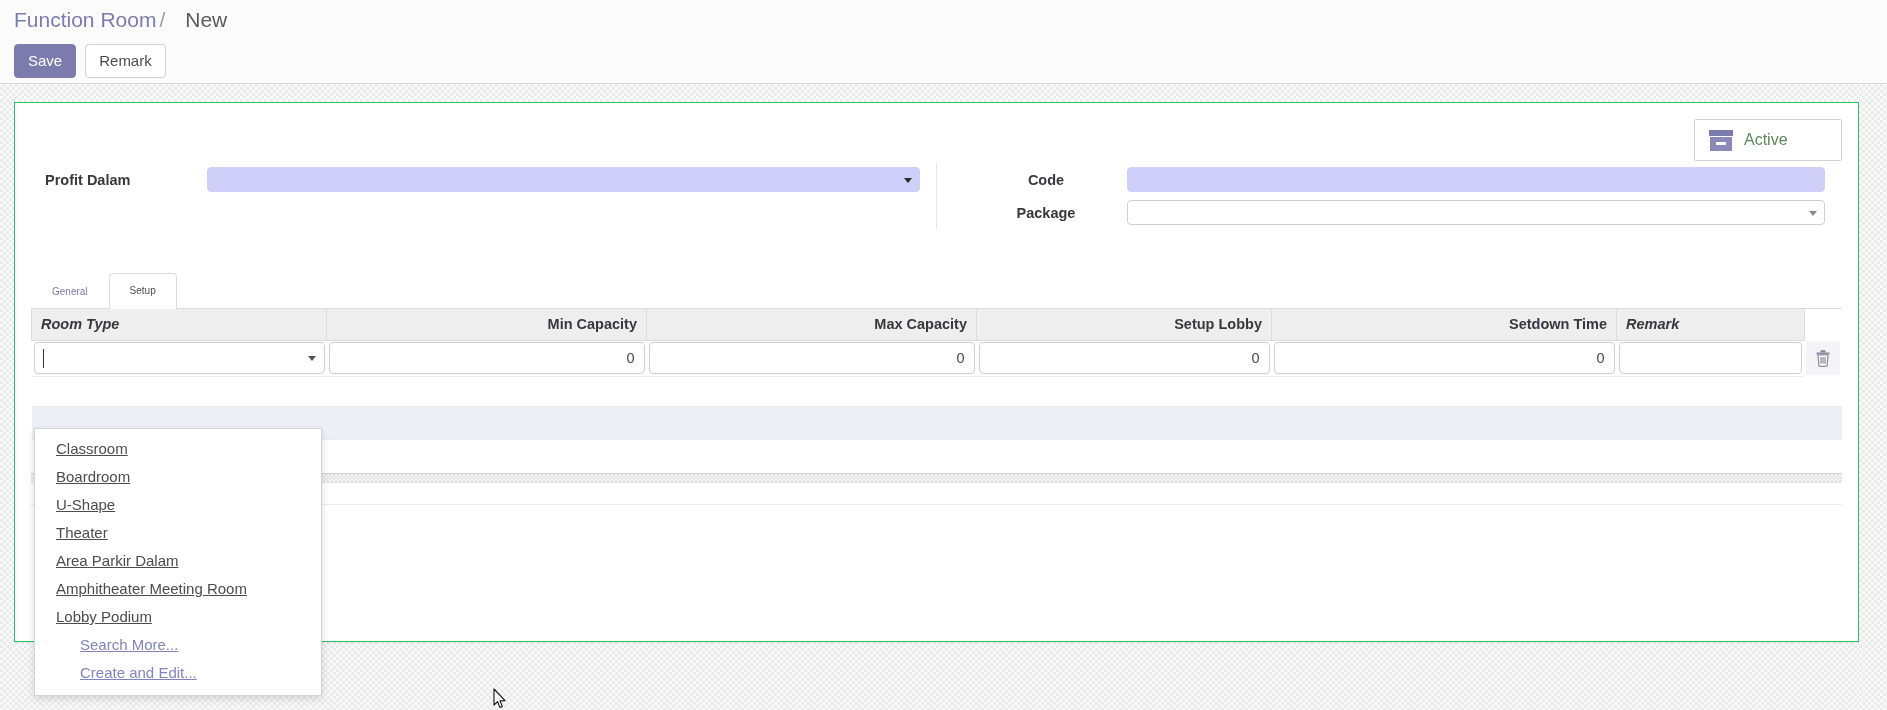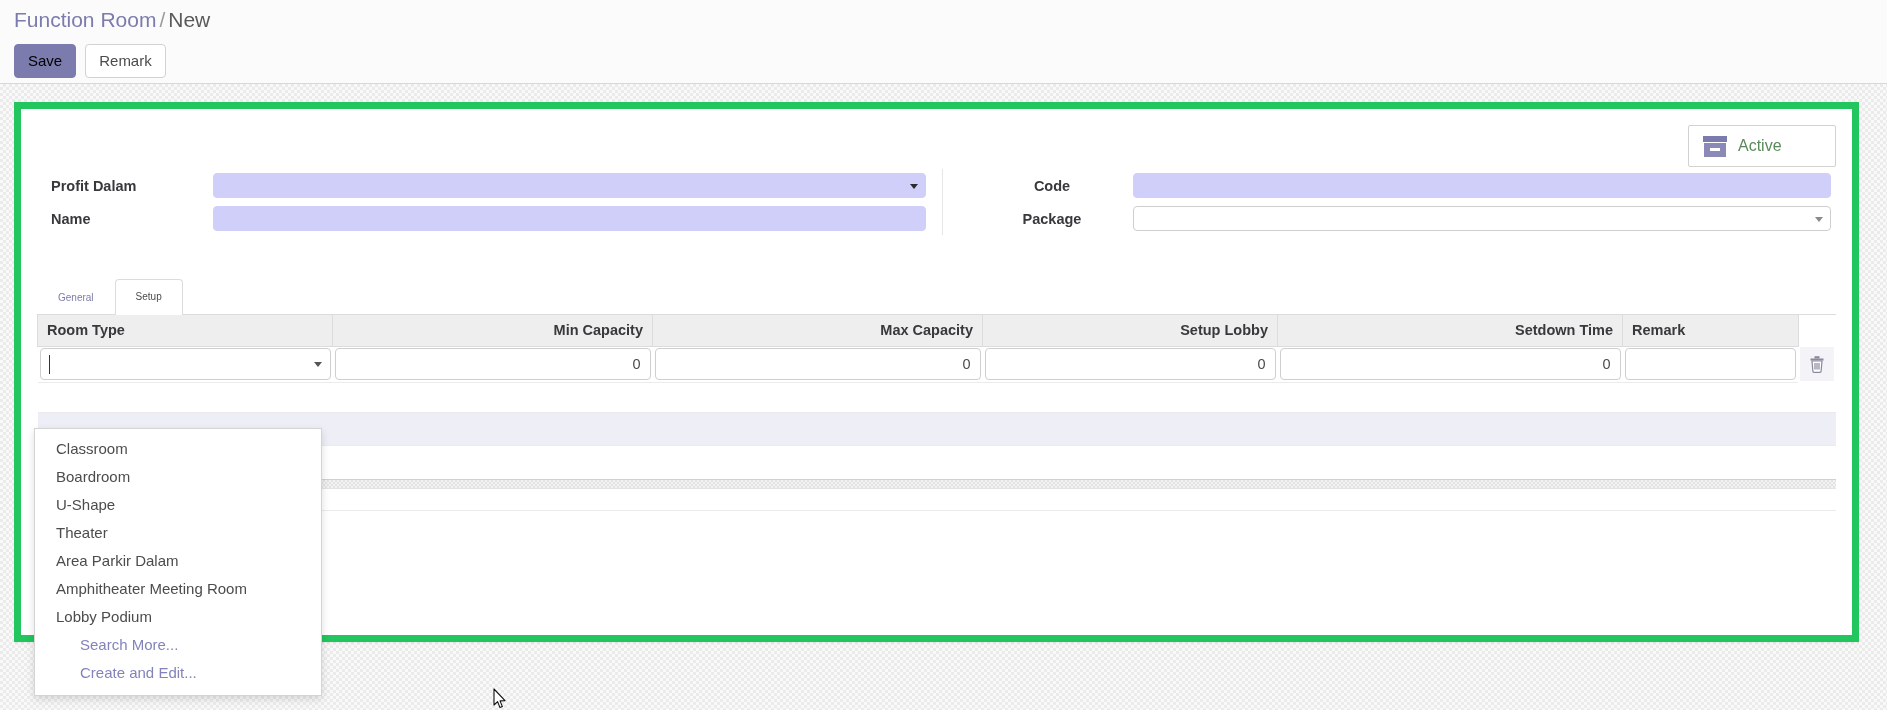--- a/index.html
+++ b/index.html
@@ -30,43 +30,43 @@
     position: absolute; left: 0; top: 0; width: 1887px; height: 84px;
     background: #fbfbfb;
     border-bottom: 1px solid #d8d8d8;
   }
   .breadcrumb {
     position: absolute; left: 14px; top: 7px;
     font-size: 21px; line-height: 26px;
     color: #7c7bad; white-space: nowrap;
   }
   .breadcrumb .sep { color: #9b9b9b; padding: 0 3px; }
-  .breadcrumb .current { color: #5a5a5a; }
+  .breadcrumb .current { color: #5a5a5a; margin-left: 17px; }
 
   .btn-row { position: absolute; left: 14px; top: 44px; display: flex; gap: 9px; }
   .btn {
     font-family: "Liberation Sans", sans-serif;
     font-size: 15px; line-height: 1;
     padding: 8px 13px 9px 13px;
     border-radius: 4px;
     cursor: pointer;
     white-space: nowrap;
   }
-  .btn-save   { background: #7c7bad; border: 1px solid #7c7bad; color: #000000; }
+  .btn-save   { background: #7c7bad; border: 1px solid #7c7bad; color: #ffffff; }
   .btn-discard{ background: #ffffff; border: 1px solid #d2d2d2; color: #4c4c4c; }
 
   
   .sheet-bg {
     position: absolute; left: 0; top: 84px; width: 1887px; height: 689px;
   }
   .sheet {
     position: absolute; left: 14px; top: 102px;
     width: 1845px; height: 540px;
     background: #ffffff;
-    border: 7px solid #22c55e;
+    border: 1px solid #22c55e;
     box-shadow: 0 1px 2px rgba(0,0,0,.07);
   }
 
   
   .stat-btn {
     position: absolute; right: 16px; top: 16px;
     width: 148px; height: 42px;
     border: 1px solid #d2d2d2; border-radius: 2px;
     background: #ffffff;
     display: flex; align-items: center; gap: 11px;
@@ -162,21 +162,21 @@
   table.o2m-table th {
     background: #eeeeee;
     border: 1px solid #dcdcdc;
     border-top: none;
     height: 31px;
     font-weight: bold; color: #38383d;
     padding: 0 9px;
     font-size: 14.5px;
   }
   table.o2m-table th.num { text-align: right; }
-  table.o2m-table th.txt { text-align: left; }
+  table.o2m-table th.txt { text-align: left; font-style: italic; }
   table.o2m-table th.trash-col { border: none; background: #ffffff; width: 38px; }
 
   table.o2m-table td {
     height: 36px;
     border-bottom: 1px solid #ebebeb;
     padding: 0;
     vertical-align: middle;
   }
   tr.edit-row td { border-bottom: 1px solid #ebebeb; }
   .cellbox {
@@ -232,21 +232,21 @@
     background: #ffffff;
     border: 1px solid #d4d4d4;
     box-shadow: 0 3px 8px rgba(0,0,0,.13);
     padding: 6px 0 8px 0;
     z-index: 60;
   }
   .dd-item {
     padding: 5px 0 5px 21px;
     font-size: 15px; color: #4c4c4c;
     line-height: 18px;
-    cursor: pointer; white-space: nowrap;
+    cursor: pointer; white-space: nowrap; text-decoration: underline;
   }
   .dd-item.action { color: #8383bb; padding-left: 45px; }
 
   
   .gutter-left  { position: absolute; left: 0;    top: 84px; width: 14px; height: 626px; }
   .gutter-right { position: absolute; right: 0;   top: 84px; width: 28px; height: 626px; }
 
   
   .mouse { position: absolute; left: 493px; top: 688px; z-index: 200; pointer-events: none; }
 </style>
@@ -287,28 +287,20 @@
         <div class="frow">
           <div class="flabel">Profit Dalam</div>
           <div class="fctrl">
             <div class="field">
               <span class="txt"></span>
               <span class="caret"></span>
             </div>
           </div>
         </div>
 
-        <div class="frow">
-          <div class="flabel">Name</div>
-          <div class="fctrl">
-            <div class="field">
-              <span class="txt"></span>
-            </div>
-          </div>
-        </div>
 
 
       </div>
 
       <div class="col right">
 
         <div class="frow">
           <div class="flabel">Code</div>
           <div class="fctrl">
             <div class="field">

